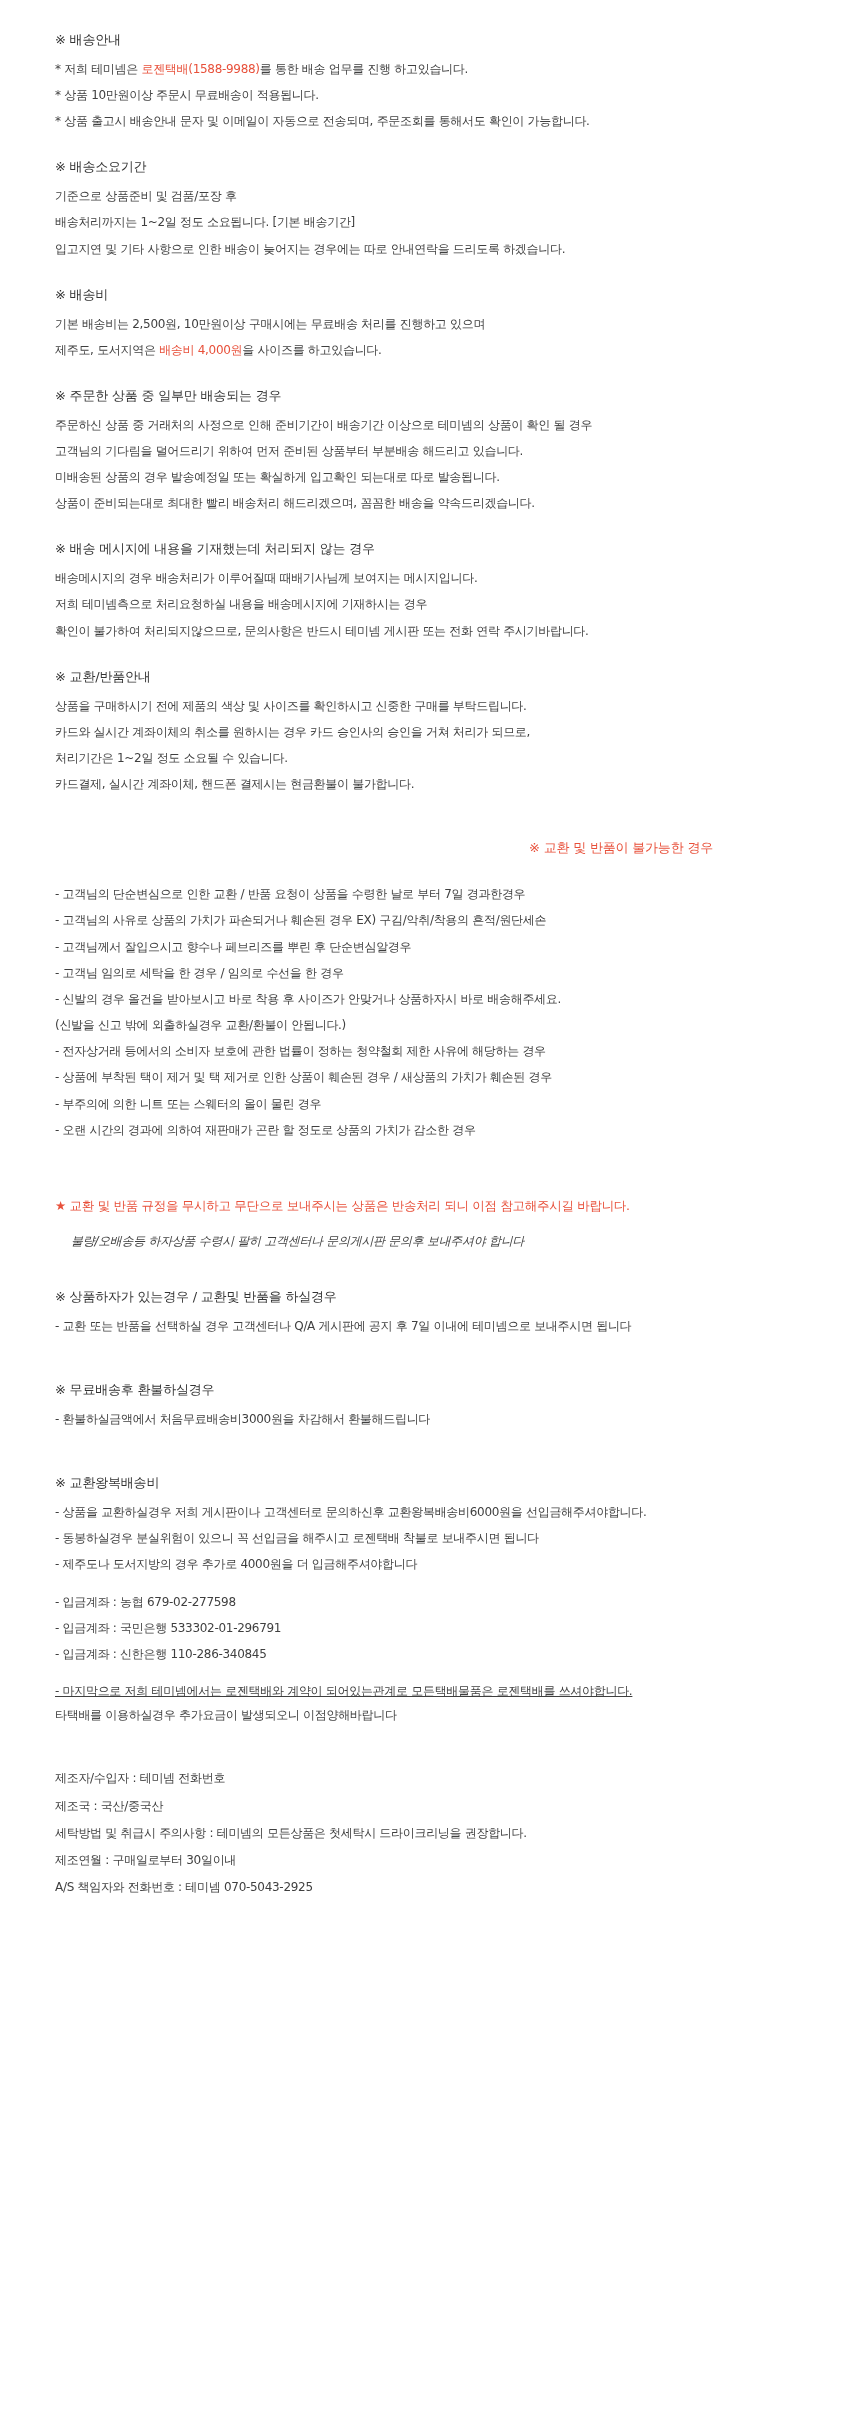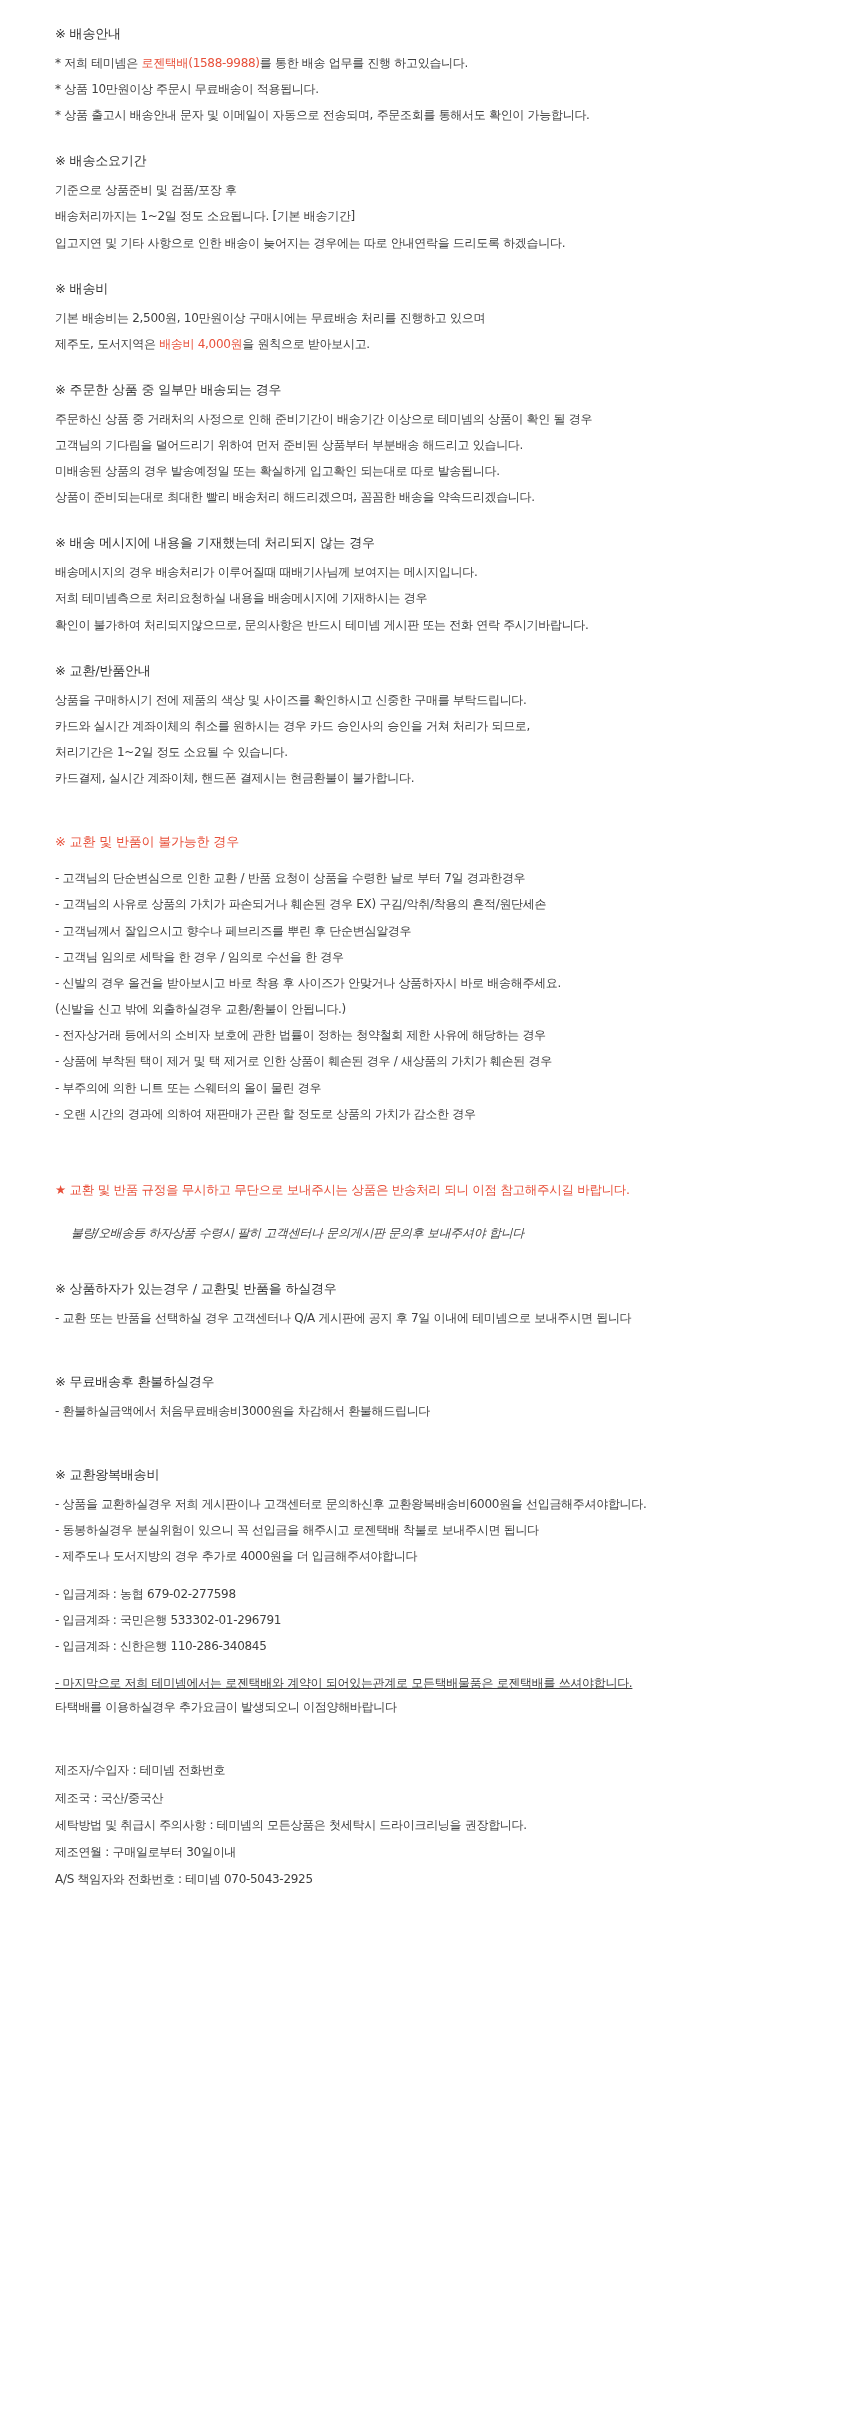--- a/index.html
+++ b/index.html
@@ -11,21 +11,21 @@
     width: 860px;
     min-height: 2435px;
     font-family: "DejaVu Sans", "Liberation Sans", sans-serif;
     color: #333333;
     font-size: 12.5px;
     line-height: 1.6;
   }
   .page {
     width: 773px;
     box-sizing: border-box;
-    padding: 24px 60px 40px 55px;
+    padding: 30px 60px 40px 55px;
   }
   .sec {
     margin-bottom: 26px;
   }
   .sec-head {
     font-size: 13px;
     color: #333333;
     margin-bottom: 9px;
     font-weight: normal;
     letter-spacing: -0.2px;
@@ -39,27 +39,28 @@
   .line.tight {
     margin-bottom: 5px;
     text-decoration: underline;
   }
   .red {
     color: #e8503a;
   }
   .redhead {
     color: #e8503a;
     font-size: 13px;
-    margin-bottom: 16px;
+    margin-bottom: 26px;
     letter-spacing: -0.2px;
+    text-align: right;
   }
   .star-warn {
     color: #e8503a;
     font-size: 12.5px;
-    margin-bottom: 24px;
+    margin-bottom: 16px;
     letter-spacing: -0.3px;
   }
   .indent {
     padding-left: 16px;
     font-style: italic;
   }
   .spacer-lg {
     height: 30px;
   }
   .spacer-md {
@@ -89,21 +90,21 @@
       </div>
       <div class="sec">
         <div class="sec-head">※ 배송소요기간</div>
         <div class="line"><span>기준으로 상품준비 및 검품/포장 후</span></div>
         <div class="line"><span>배송처리까지는 1~2일 정도 소요됩니다. [기본 배송기간]</span></div>
         <div class="line"><span>입고지연 및 기타 사항으로 인한 배송이 늦어지는 경우에는 따로 안내연락을 드리도록 하겠습니다.</span></div>
       </div>
       <div class="sec">
         <div class="sec-head">※ 배송비</div>
         <div class="line"><span>기본 배송비는 2,500원, 10만원이상 구매시에는  무료배송  처리를 진행하고 있으며</span></div>
-        <div class="line"><span>제주도, 도서지역은 </span><span class="red">배송비 4,000원</span><span>을 원칙으로 받아보시고.</span></div>
+        <div class="line"><span>제주도, 도서지역은 </span><span class="red">배송비 4,000원</span><span>을 사이즈를 하고있습니다.</span></div>
       </div>
       <div class="sec">
         <div class="sec-head">※ 주문한 상품 중 일부만 배송되는 경우</div>
         <div class="line"><span>주문하신 상품 중 거래처의 사정으로 인해 준비기간이 배송기간 이상으로 테미넴의 상품이 확인 될 경우</span></div>
         <div class="line"><span>고객님의 기다림을 덜어드리기 위하여 먼저 준비된 상품부터 부분배송 해드리고 있습니다.</span></div>
         <div class="line"><span>미배송된 상품의 경우 발송예정일 또는 확실하게 입고확인 되는대로 따로 발송됩니다.</span></div>
         <div class="line"><span>상품이 준비되는대로 최대한 빨리 배송처리 해드리겠으며, 꼼꼼한 배송을 약속드리겠습니다.</span></div>
       </div>
       <div class="sec">
         <div class="sec-head">※ 배송 메시지에 내용을 기재했는데 처리되지 않는 경우</div>

